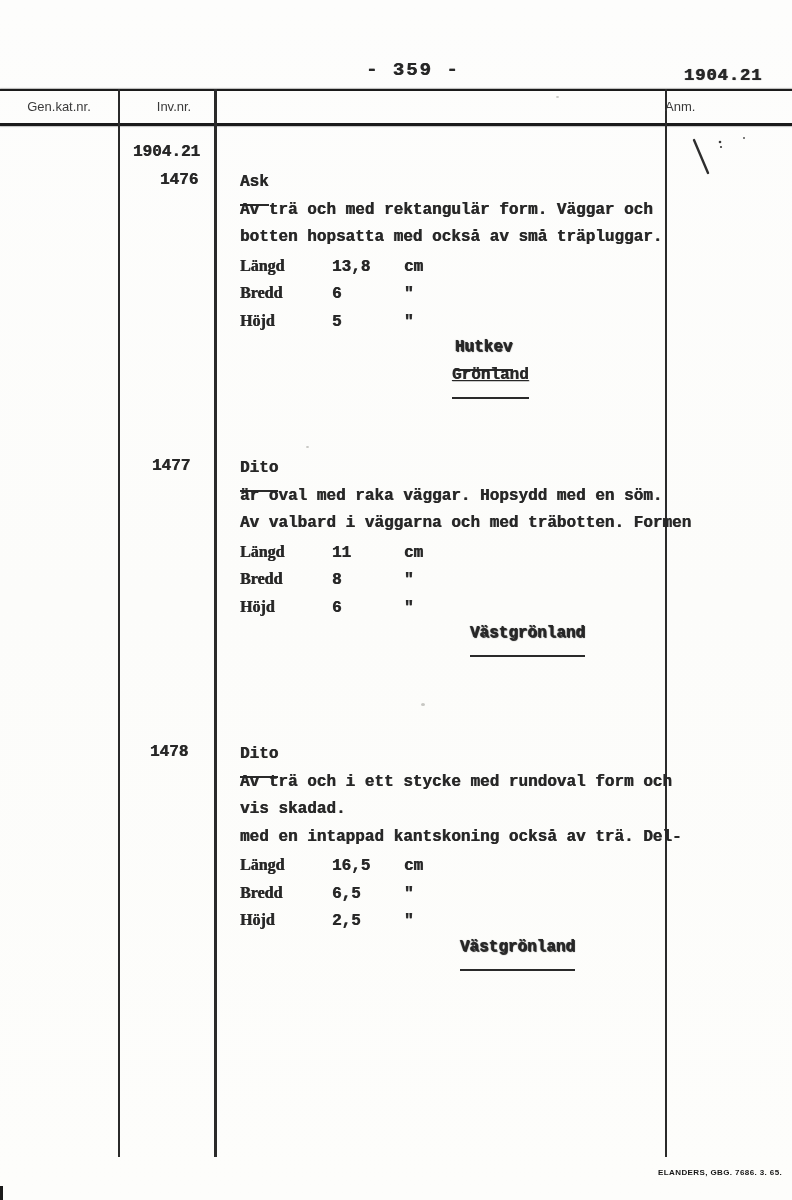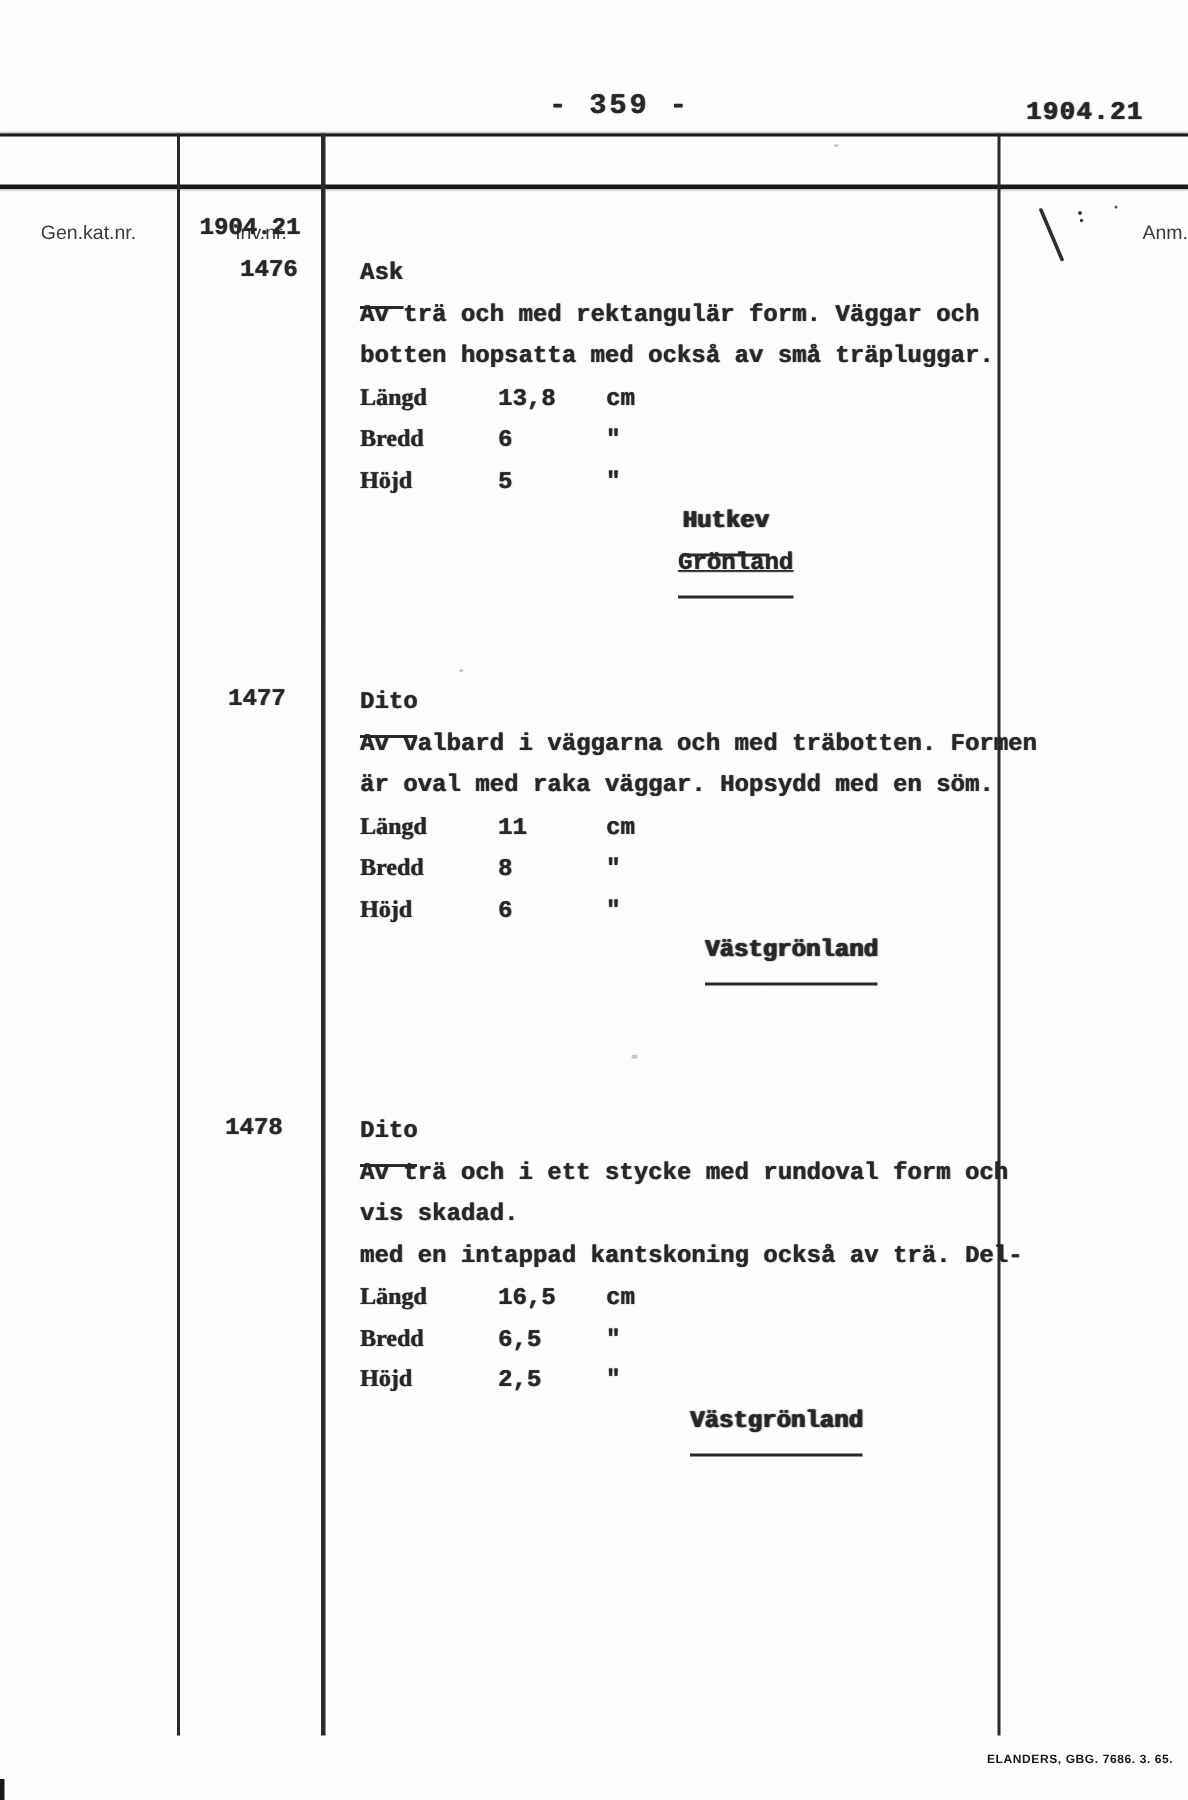--- a/index.html
+++ b/index.html
@@ -24,24 +24,24 @@
 
   .rule{position:absolute;left:0;width:792px;background:#1b1b1b;}
   .rule-top{top:89px;height:2px;box-shadow:0 -1px 1px rgba(60,60,60,.35);}
   .rule-header-bottom{top:123px;height:3px;box-shadow:0 1px 1px rgba(60,60,60,.3);}
 
   .vline{position:absolute;top:89px;height:1068px;width:2px;background:#2a2a2a;}
   .vline-1{left:118px;}
   .vline-2{left:214px;width:3px;}
   .vline-3{left:665px;}
 
-  .col-header{position:absolute;top:99px;font-size:13px;margin-top:48px;}
+  .col-header{position:absolute;top:99px;font-size:13px;}
   .h-genkat{left:0;width:118px;text-align:center;}
   .h-invnr{left:118px;width:112px;text-align:center;}
-  .h-anm{left:665px;width:127px;text-align:right;}
+  .h-anm{left:665px;width:127px;text-align:left;}
 
   .group-nr{position:absolute;left:133px;top:143px;font-size:16px;}
   .inv-nr{position:absolute;font-size:16px;}
   .inv-1476{left:160px;top:171px;}
   .inv-1477{left:152px;top:457px;}
   .inv-1478{left:150px;top:743px;}
 
   .entry-body{position:absolute;left:240px;font-size:16px;}
   .body-1476{top:169px;}
   .body-1477{top:455px;}
@@ -93,22 +93,22 @@
     <div class="line"><span class="m-label">Längd</span><span class="m-value">13,8</span><span>cm</span></div>
     <div class="line"><span class="m-label">Bredd</span><span class="m-value">6</span><span>"</span></div>
     <div class="line"><span class="m-label">Höjd</span><span class="m-value">5</span><span>"</span></div>
     <div class="line prov prov-ind-215"><span class="underlined heavy">Hutkev</span></div>
     <div class="line prov prov-ind-212"><span class="underlined">Grönland</span></div>
   </div>
 
   <div class="inv-nr inv-1477 tw">1477</div>
   <div class="entry-body body-1477 tw">
     <div class="line"><span class="underlined">Dito</span></div>
+    <div class="line">är oval med raka väggar. Hopsydd med en söm.</div>
     <div class="line">Av valbard i väggarna och med träbotten. Formen</div>
-    <div class="line">är oval med raka väggar. Hopsydd med en söm.</div>
     <div class="line"><span class="m-label">Längd</span><span class="m-value">11</span><span>cm</span></div>
     <div class="line"><span class="m-label">Bredd</span><span class="m-value">8</span><span>"</span></div>
     <div class="line"><span class="m-label">Höjd</span><span class="m-value">6</span><span>"</span></div>
     <div class="line prov prov-ind-230"><span class="underlined heavy">Västgrönland</span></div>
   </div>
 
   <div class="inv-nr inv-1478 tw">1478</div>
   <div class="entry-body body-1478 tw">
     <div class="line"><span class="underlined">Dito</span></div>
     <div class="line">Av trä och i ett stycke med rundoval form och</div>

